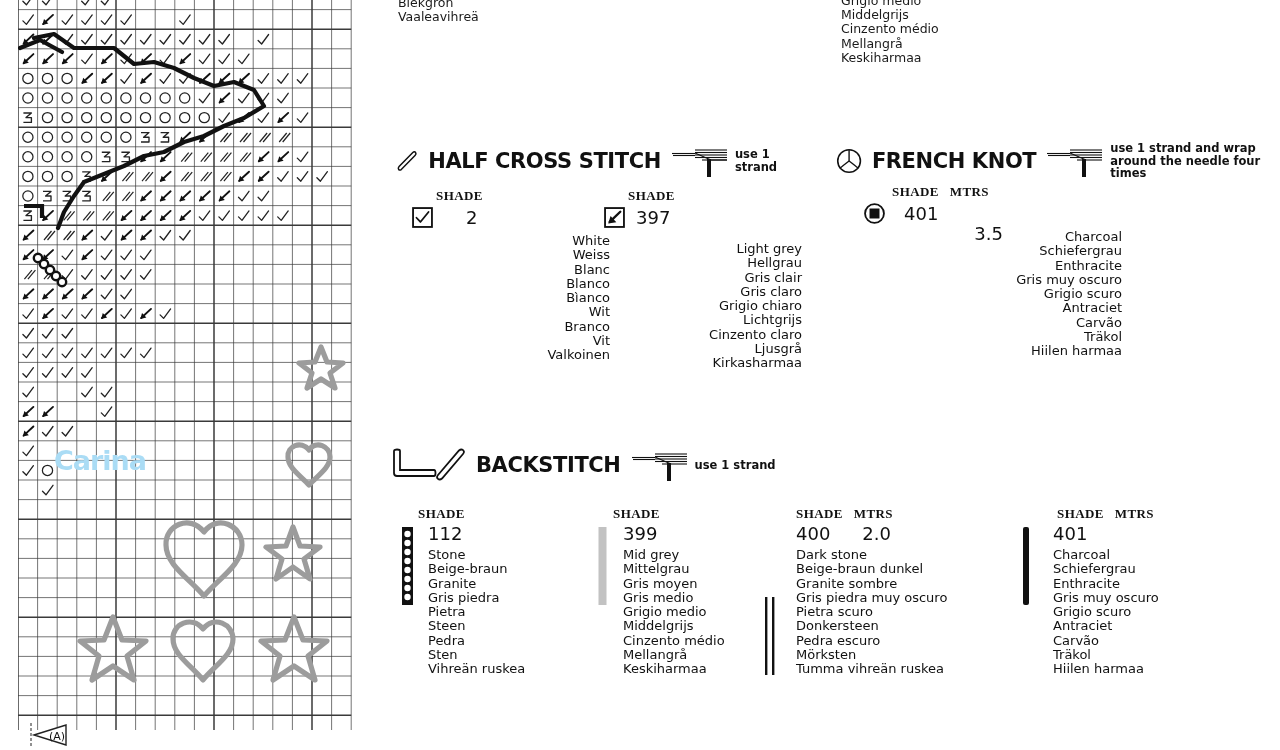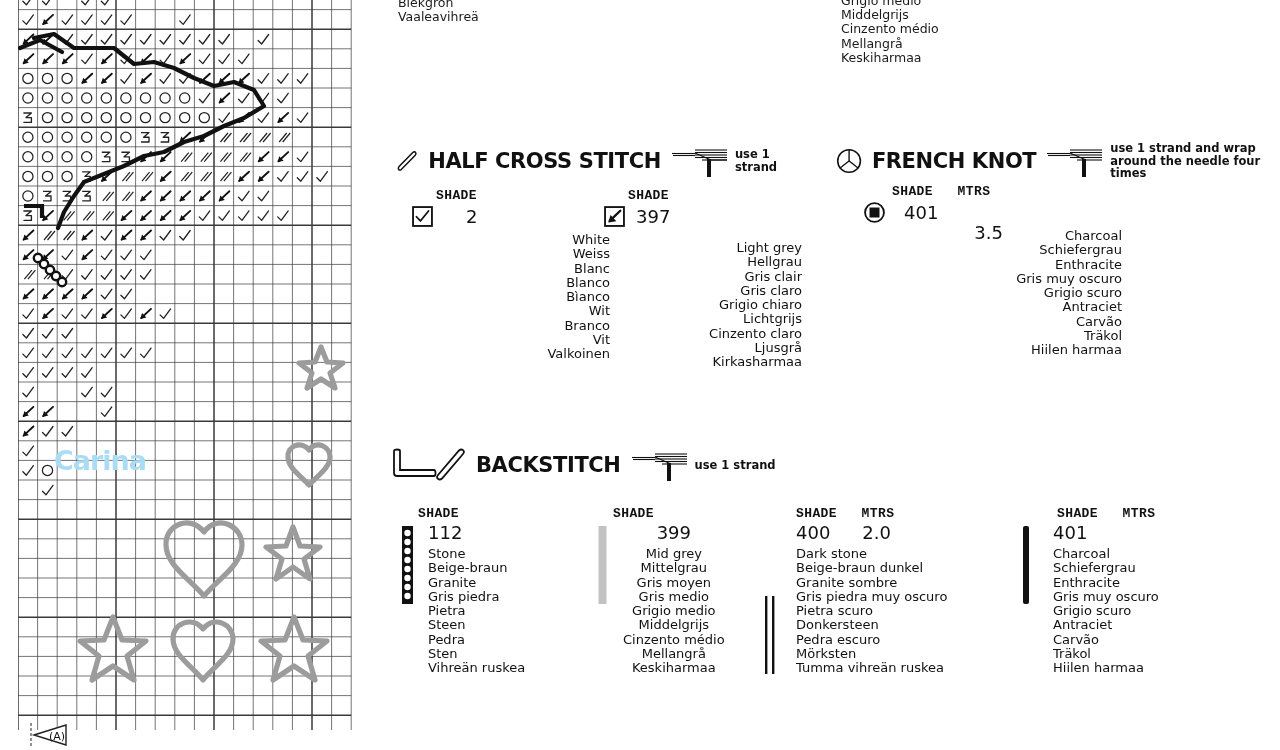--- a/index.html
+++ b/index.html
@@ -24,21 +24,21 @@
   .section{position:absolute;}
   .sec-head{display:flex;align-items:center;height:34px;}
   .sec-title{font-size:21px;font-weight:bold;letter-spacing:-.4px;
              font-family:"DejaVu Sans",sans-serif;margin-left:8px;white-space:nowrap;}
   .needle{margin-left:10px;flex:0 0 auto;}
   .strand-note{font-size:11.5px;font-weight:bold;line-height:12.8px;
                margin-left:6px;white-space:pre-line;
                font-family:"DejaVu Sans",sans-serif;}
   .col{position:absolute;}
   .colhead{font-size:13px;font-weight:bold;letter-spacing:.4px;
-           font-family:Liberation Mono, monospace;white-space:pre;}
+           font-family:Liberation Serif, serif;white-space:pre;}
   .rowsym{display:flex;align-items:center;height:26px;}
   .sym{width:24px;height:22px;flex:0 0 24px;display:flex;align-items:center;justify-content:center;}
   .shadeno{font-size:18px;margin-left:10px;font-family:"DejaVu Sans",sans-serif;}
   .mtrs{font-size:18px;font-family:"DejaVu Sans",sans-serif;}
   .names{font-size:13px;line-height:14.3px;white-space:pre-line;
          font-family:"DejaVu Sans",sans-serif;color:#111;text-align:right;}
 
   .bs-sym{width:14px;flex:0 0 14px;display:flex;align-items:flex-start;justify-content:center;}
   .bs-names{font-size:13px;line-height:14.3px;white-space:pre-line;
             font-family:"DejaVu Sans",sans-serif;}
@@ -572,21 +572,21 @@
   </div>
 
   <div class="col" style="left:205px;top:58px;width:200px;">
     <div class="colhead" style="margin-left:18px;">SHADE</div>
     <div style="display:flex;margin-top:5px;">
       <span class="bs-sym">
         <svg width="13" height="80" viewBox="0 0 13 80">
           <rect x="2.5" y="0" width="8" height="78" fill="#c2c2c2"></rect>
         </svg>
       </span>
-      <div style="margin-left:14px;text-align:center;">
+      <div style="margin-left:14px;">
         <div class="shadeno" style="margin:-4px 0 4px 0;">399</div>
         <div class="bs-names">Mid grey
 Mittelgrau
 Gris moyen
 Gris medio
 Grigio medio
 Middelgrijs
 Cinzento médio
 Mellangrå
 Keskiharmaa</div>

